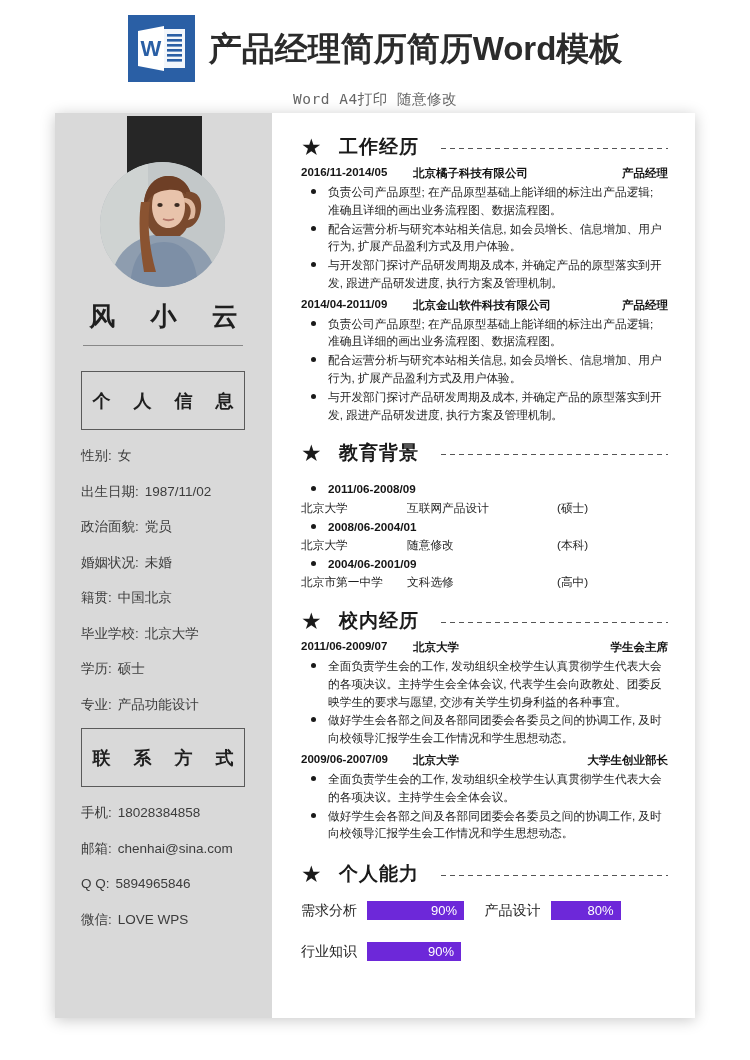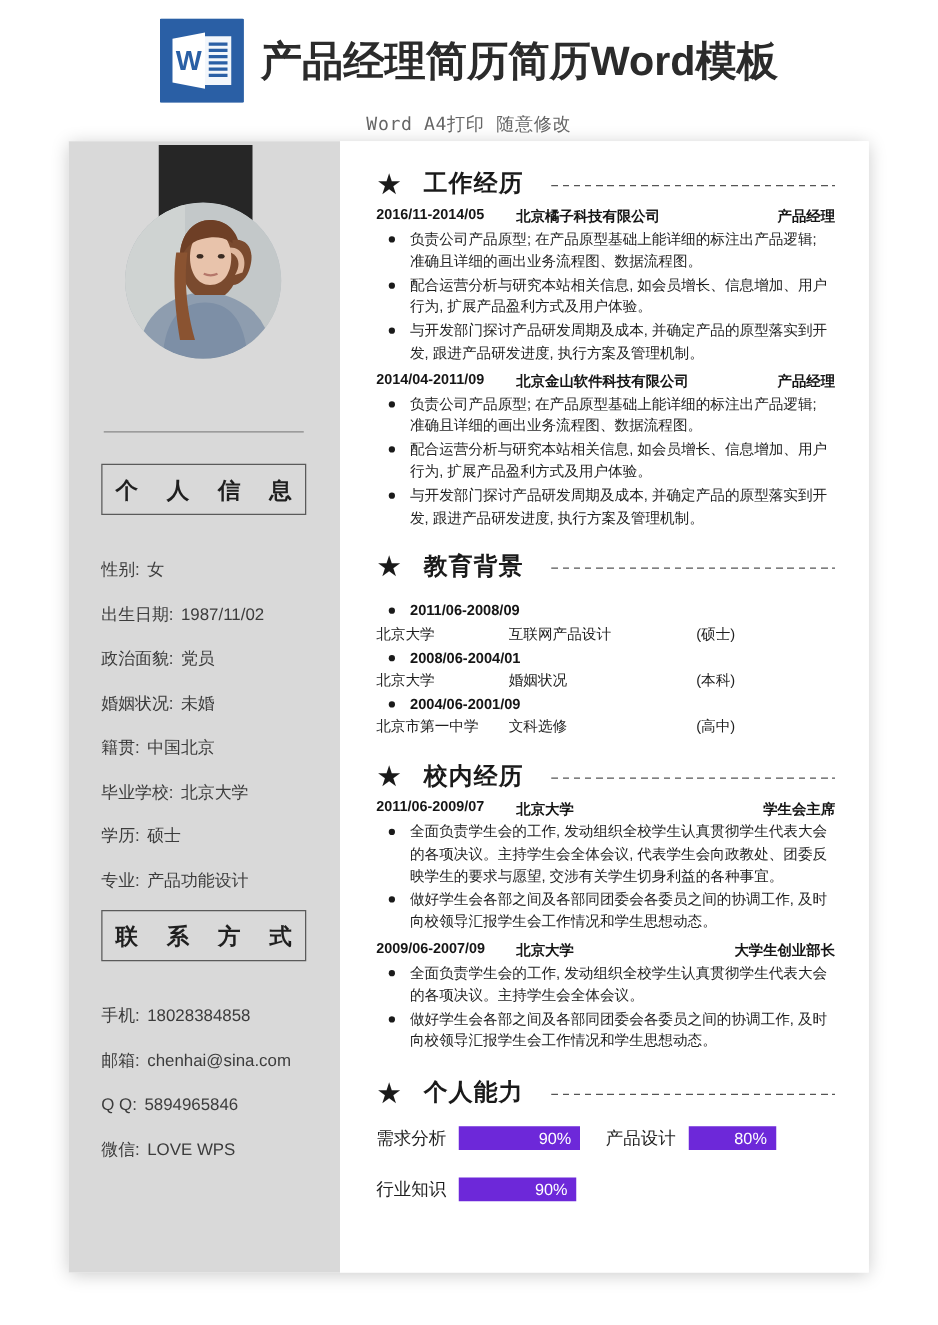--- a/index.html
+++ b/index.html
@@ -115,21 +115,21 @@
     top: 232px;
     width: 160px;
     height: 1px;
     background: #888888;
   }
 
   .box-head {
     position: absolute;
     left: 26px;
     width: 164px;
-    height: 41px;
+    height: 59px;
     border: 1.5px solid #5a5a5a;
     box-sizing: border-box;
     display: flex;
     align-items: center;
     justify-content: center;
     font-size: 18px;
     font-weight: bold;
     color: #1f1f1f;
     letter-spacing: 9px;
     text-indent: 9px;
@@ -350,20 +350,21 @@
             <ellipse cx="60" cy="43" rx="2.7" ry="1.9"></ellipse>
             <ellipse cx="77" cy="43" rx="2.7" ry="1.9"></ellipse>
           </g>
           <path d="M63 57 Q68.5 59.5 74 57" stroke="#b5776a" stroke-width="1.8" fill="none"></path>
           <path d="M86 30 C98 28 104 38 100 52 C98 60 92 66 86 66 L82 60 C90 56 94 44 86 38 Z" fill="#7a4a2e"></path>
           <path d="M84 36 C94 36 98 46 94 56 L88 58 C93 50 91 42 84 40 Z" fill="#e0b99f"></path>
         </g>
       </svg>
     </div>
 
+    <div class="name">风 小 云</div>
     <div class="name-rule"></div>
 
     <div class="box-head" id="box-personal">个 人 信 息</div>
     <div class="info-list" id="personal-list">
         <div class="info-row"><span class="info-label">性别:</span><span class="info-value">女</span></div>
         <div class="info-row"><span class="info-label">出生日期:</span><span class="info-value">1987/11/02</span></div>
         <div class="info-row"><span class="info-label">政治面貌:</span><span class="info-value">党员</span></div>
         <div class="info-row"><span class="info-label">婚姻状况:</span><span class="info-value">未婚</span></div>
         <div class="info-row"><span class="info-label">籍贯:</span><span class="info-value">中国北京</span></div>
         <div class="info-row"><span class="info-label">毕业学校:</span><span class="info-value">北京大学</span></div>
@@ -424,21 +425,21 @@
           <div class="edu-row">
             <span class="edu-school">北京大学</span>
             <span class="edu-major">互联网产品设计</span>
             <span class="edu-degree">(硕士)</span>
           </div>
         </div>
         <div class="edu-item">
           <div class="edu-date">2008/06-2004/01</div>
           <div class="edu-row">
             <span class="edu-school">北京大学</span>
-            <span class="edu-major">婚姻状况</span>
+            <span class="edu-major">随意修改</span>
             <span class="edu-degree">(本科)</span>
           </div>
         </div>
         <div class="edu-item">
           <div class="edu-date">2004/06-2001/09</div>
           <div class="edu-row">
             <span class="edu-school">北京市第一中学</span>
             <span class="edu-major">文科选修</span>
             <span class="edu-degree">(高中)</span>
           </div>

